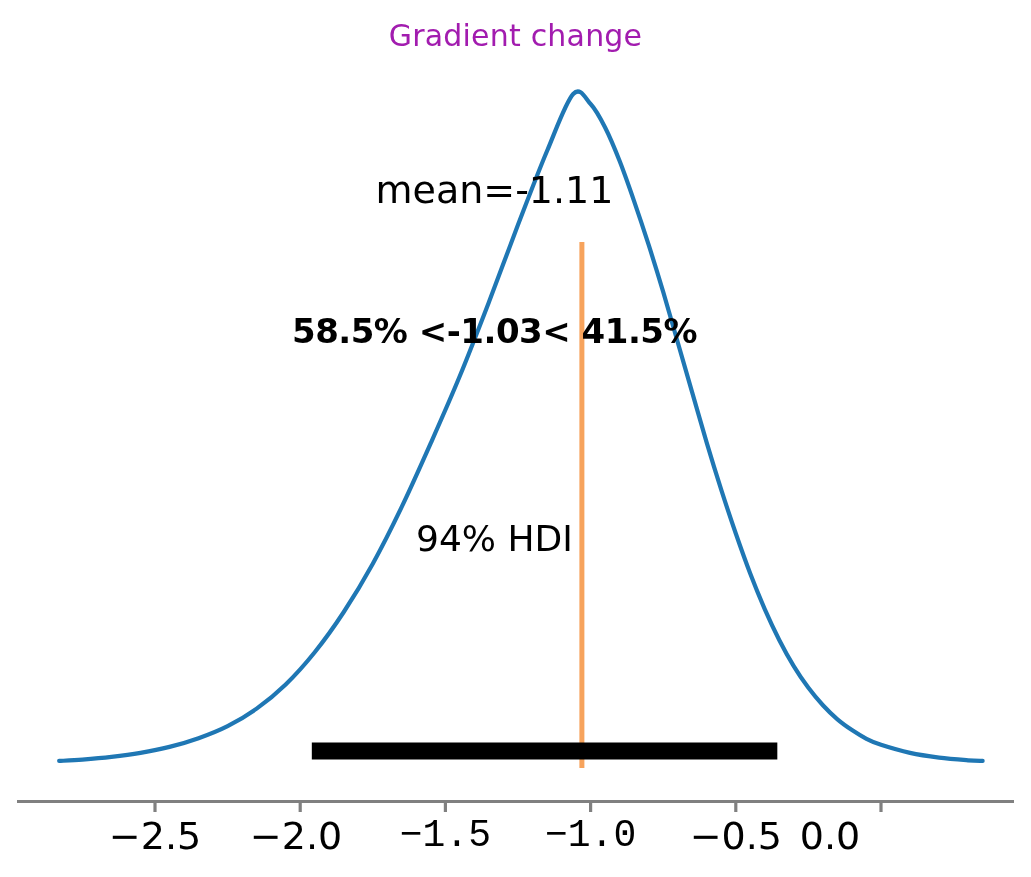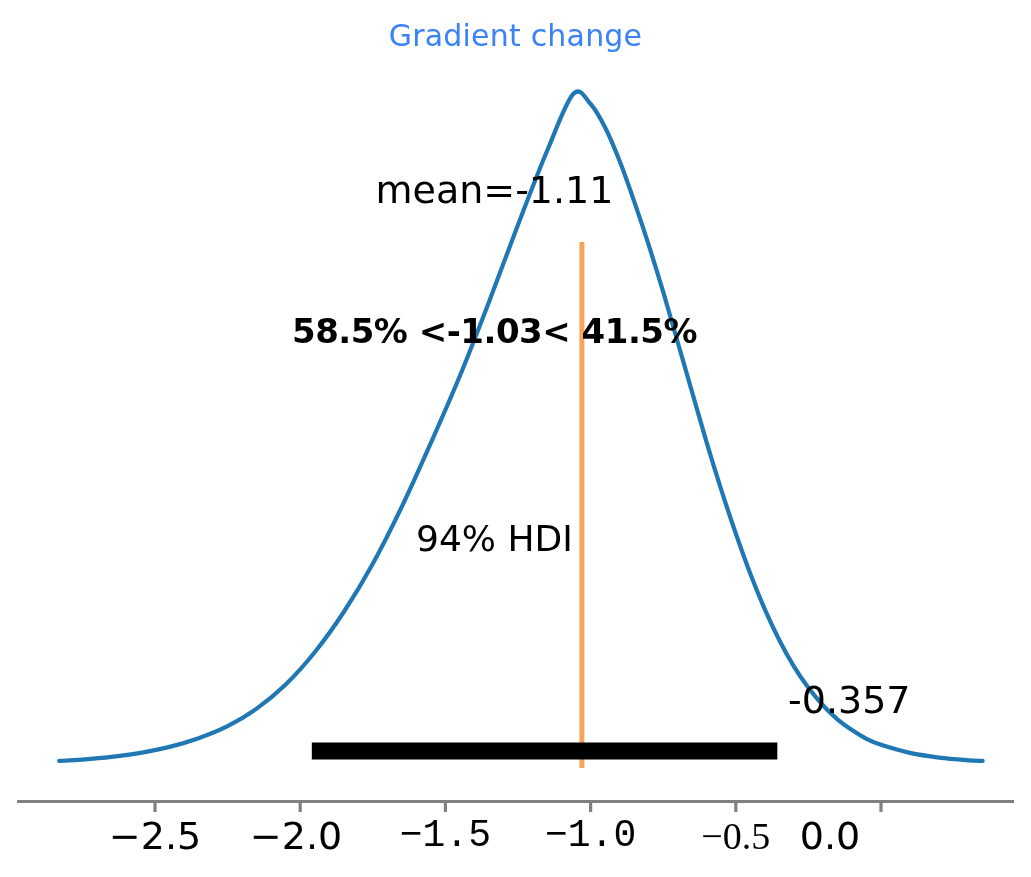--- a/index.html
+++ b/index.html
@@ -28,21 +28,21 @@
     height: 877px;
     display: block;
   }
   .fig-title {
     position: absolute;
     left: 0;
     top: 18px;
     width: 1031px;
     text-align: center;
     font-size: 30px;
-    color: #3b82f6;
+    color: #a21caf;
     letter-spacing: 0.2px;
   }
   .anno {
     position: absolute;
     color: #000000;
     white-space: nowrap;
   }
   .anno-mean {
     font-size: 38px;
     left: 0;
@@ -116,26 +116,25 @@
           <line x1="881" y1="801.5" x2="881" y2="812" stroke="#808080" stroke-width="3.2"></line>
         </g>
     </g>
   </svg>
 
   <div id="tick-labels">
       <div class="tick-label" style="left: 155px;">−2.5</div>
       <div class="tick-label" style="left: 296px;">−2.0</div>
       <div class="tick-label" style="left: 445.4px; font-family: Liberation Mono, monospace;">−1.5</div>
       <div class="tick-label" style="left: 590.6px; font-family: Liberation Mono, monospace;">−1.0</div>
-      <div class="tick-label" style="left: 735.8px; font-family: Liberation Serif, serif;">−0.5</div>
+      <div class="tick-label" style="left: 735.8px;">−0.5</div>
       <div class="tick-label" style="left: 830px;">0.0</div>
     </div>
 
   <div class="anno anno-mean">mean=-1.11</div>
 
   <div class="anno anno-rope">58.5% &lt;-1.03&lt; 41.5%</div>
 
   <div class="anno anno-hdi-label">94% HDI</div>
 
 
-  <div class="anno anno-hdi-high">-0.357</div>
 
 </div>
 
 </body></html>

